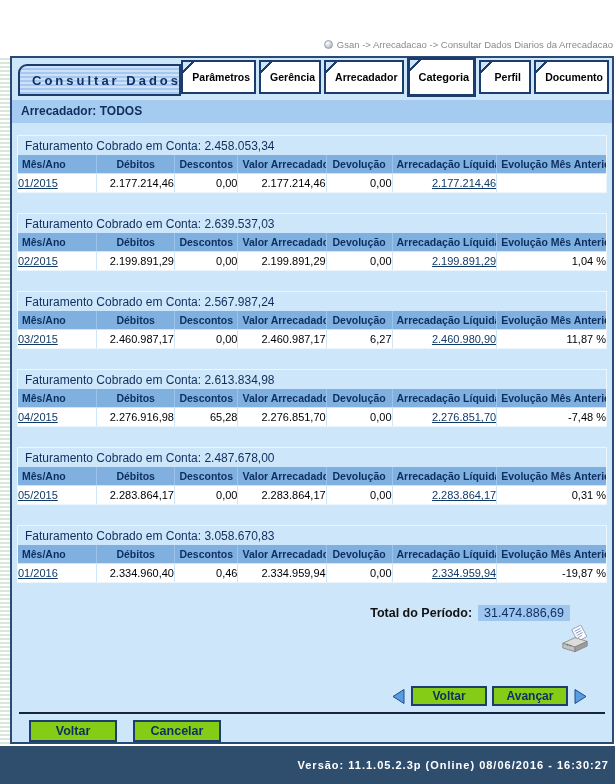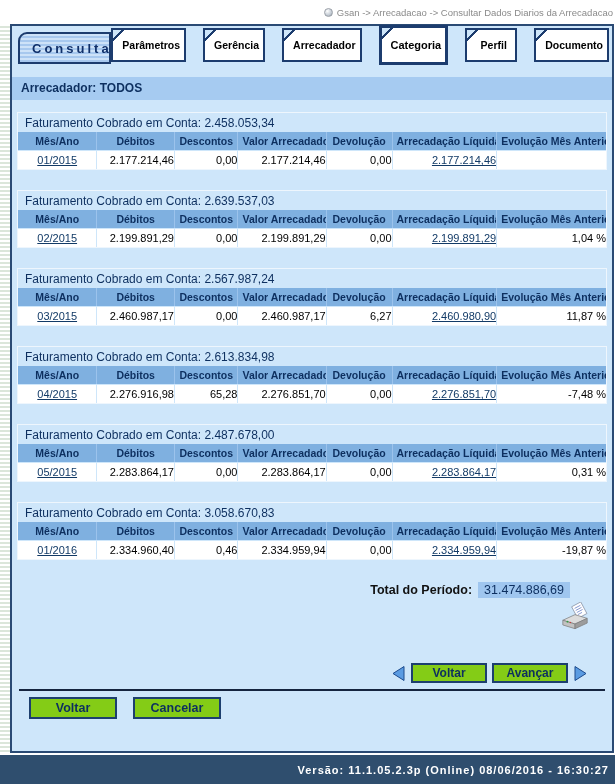--- a/index.html
+++ b/index.html
@@ -5,41 +5,41 @@
   * { box-sizing: border-box; }
   html,body { margin:0; padding:0; }
   body {
     width:615px; height:784px; overflow:hidden;
     font-family:"Liberation Sans", sans-serif;
     background:#ffffff;
     display:flex; flex-direction:column;
   }
 
   
-  .top-strip { height:24px; display:flex; justify-content:flex-end; align-items:center; gap:4px; padding-right:2px; }
+  .top-strip { height:24px; display:flex; justify-content:flex-end; align-items:center; gap:4px; padding-right:2px;margin-top:32px; }
   .help-icon { width:9px; height:9px; border-radius:50%; display:inline-block;
     background: radial-gradient(circle at 35% 30%, #ffffff, #c3cbd4 60%, #8d97a1);
     border:1px solid #9aa0a8; }
   .crumb { font-size:9.5px; color:#8a8a8a; cursor:pointer; }
 
   
   .page-wrap { flex:1; display:flex; min-height:0; }
   .left-stripes { width:10px; background: repeating-linear-gradient(180deg, #ffffff 0 2px, #dbe6da 2px 4px); }
   .frame { flex:1; margin-right:1px; border:2px solid #2a4a74; background:#cee6fa;
     display:flex; flex-direction:column; min-width:0; }
 
   
   .title-row { display:flex; align-items:flex-start; padding:6px 3px 0 6px; height:48px; }
   .title-box {
     width:207px; padding:7px 10px 6px 12px; white-space:nowrap; overflow:hidden;
     background: repeating-linear-gradient(180deg, #cde2f8 0 2px, #a7c8ee 2px 4px);
     border:2px solid #1c3c6e; border-radius:9px 0 0 0;
     color:#10306a; font-weight:bold; font-size:13px; letter-spacing:3px;
   }
-  .tabs { margin-left:auto; display:flex; gap:17px; align-items:flex-start; margin-top:-4px; }
+  .tabs { margin-left:auto; display:flex; gap:3px; align-items:flex-start; margin-top:-4px; }
   .tab {
     position:relative; cursor:pointer; white-space:nowrap;
     background: linear-gradient(135deg, #cee6fa 6px, #1c3c6e 6px 8px, #ffffff 8px);
     border:2px solid #1c3c6e;
     font-weight:bold; font-size:10.5px; color:#000;
     padding:9px 4px 9px 9px; min-width:52px; text-align:center;
   }
   .tab.active { border-width:3px; padding:11px 4px 11px 9px; margin-top:-3px; font-size:11px; }
 
   
@@ -51,21 +51,21 @@
   .tbl { background:#cee6fa; border:1px solid #eef6fd; }
   .tbl-caption { font-weight:normal; color:#0d2f5f; font-size:12px; padding:3px 6px 2px 7px; white-space:nowrap; }
   .tbl-head { display:flex; background:#7fb0e0; }
   .th { font-weight:bold; color:#0d2f5f; font-size:10.5px; padding:3px 4px; white-space:nowrap; overflow:hidden;
         border-right:1px solid #9cc3ec; text-align:center; }
   .th:last-child { border-right:none; }
   .tbl-row { display:flex; background:#ffffff; border-top:1px solid #cee6fa; }
   .td { font-size:11px; color:#000; padding:3px 0; white-space:nowrap; overflow:hidden;
         border-right:1px solid #cee6fa; text-align:right; }
   .td:last-child { border-right:none; }
-  .w0 { width:13.5%; text-align:center; } .w1 { width:13.2%; } .w2 { width:10.8%; }
+  .w0 { width:13.5%; text-align:left; } .w1 { width:13.2%; } .w2 { width:10.8%; }
   .w3 { width:15%; } .w4 { width:11.2%; } .w5 { width:17.8%; } .w6 { flex:1; }
   .cell-link { color:#123a66; text-decoration:underline; cursor:pointer; }
 
   
   .total-row { margin-top:22px; display:flex; justify-content:flex-end; align-items:center; gap:6px; padding-right:42px; }
   .total-label { font-weight:bold; font-size:12.5px; color:#111; }
   .total-value { font-weight:normal; font-size:12.5px; color:#0d2f5f; background:#9fc6ef; padding:1px 6px; }
   .printer-row { margin-top:4px; display:flex; justify-content:flex-end; padding-right:22px; }
   .printer-btn { cursor:pointer; line-height:0; }
 
@@ -79,21 +79,21 @@
   .pg-btn { width:76px; font-size:12px; padding:1px 0; }
   .pg-arrow { line-height:0; cursor:pointer; }
 
   .separator { border-top:2px solid #15243f; margin:6px 7px 0 7px; }
 
   .actions-row { display:flex; gap:16px; margin:6px 0 0 17px; }
   .action-btn { width:88px; font-size:12.5px; padding:2px 0; }
   .frame-spacer { flex:1; }
 
   
-  .footer-bar { height:29px; margin-top:2px; background:#2f4e6e;
+  .footer-bar { height:38px; margin-top:2px; background:#2f4e6e;
     display:flex; align-items:center; justify-content:flex-end; padding-right:6px; }
   .footer-text { color:#ffffff; font-weight:bold; font-size:11px; letter-spacing:1px; white-space:nowrap; }
 </style>
 </head>
 <body>
 
 <div class="top-strip">
   <span class="help-icon"></span>
   <span class="crumb">Gsan -&gt; Arrecadacao -&gt; Consultar Dados Diarios da Arrecadacao</span>
 </div>

